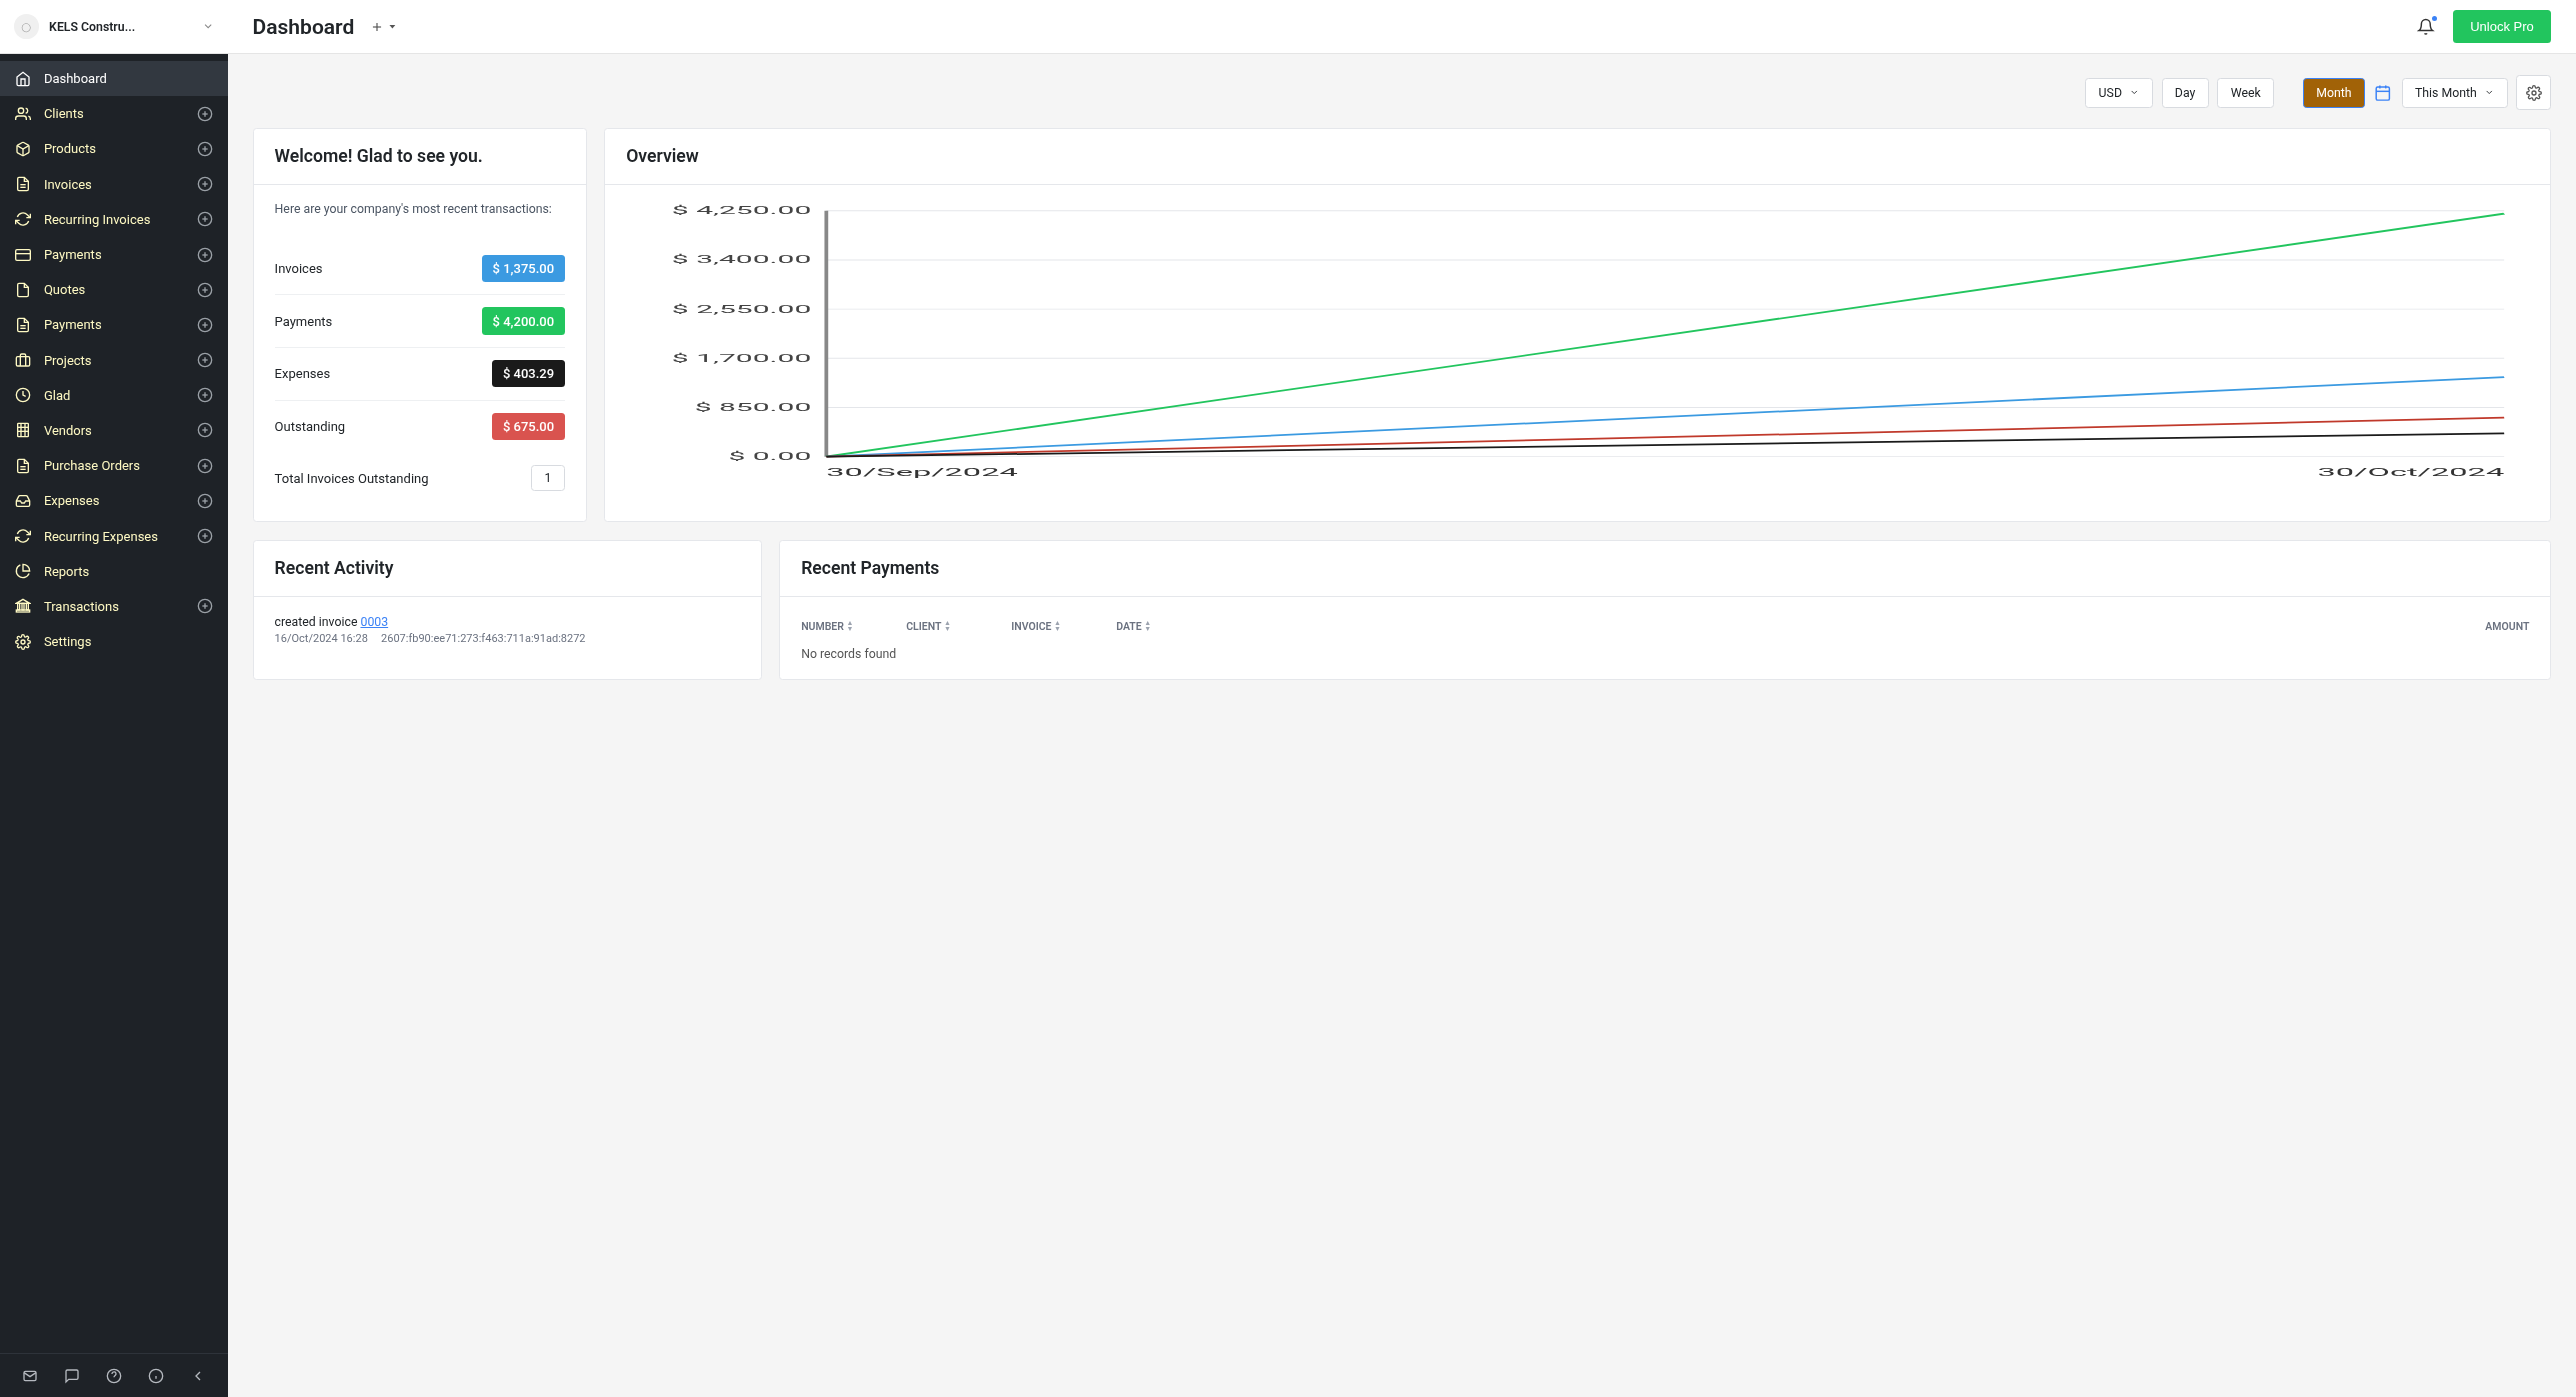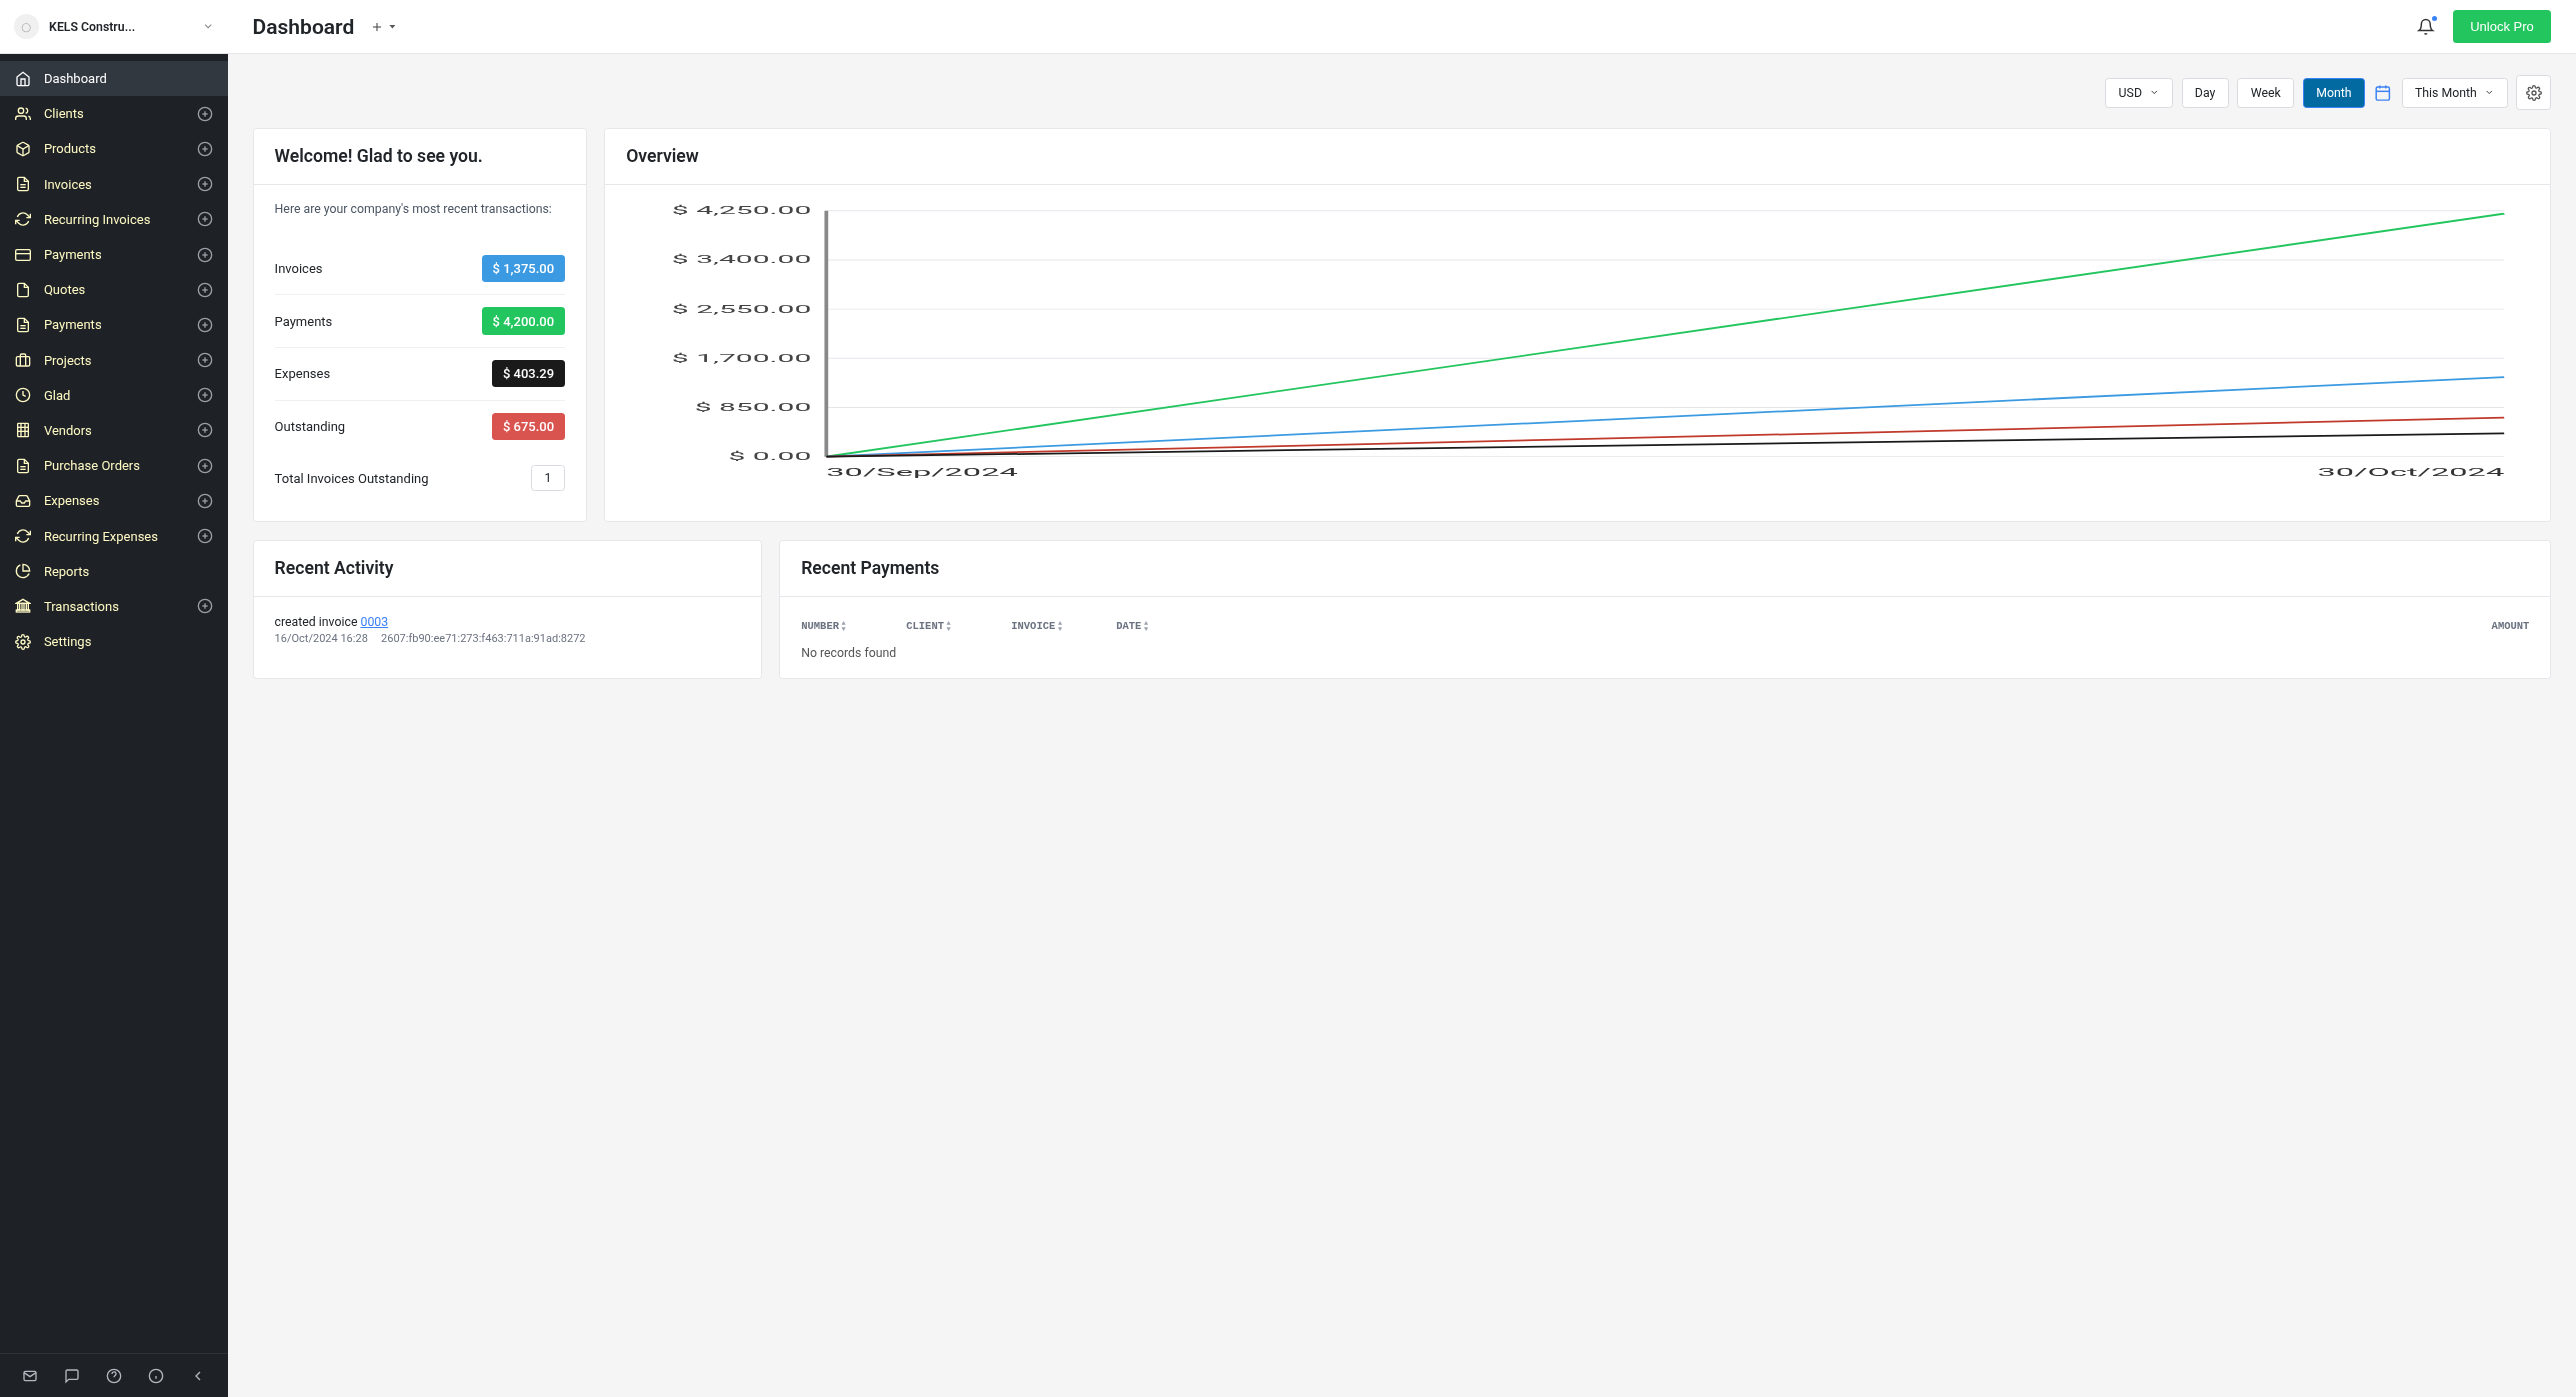--- a/index.html
+++ b/index.html
@@ -23,21 +23,21 @@
 .topbar { height: 54px; background: #fff; border-bottom: 0.9px solid #e5e5e5; display: flex; align-items: center; padding: 0 24.6px; }
 .page-title { font-size: 21px; font-weight: 600; margin-right: 16px; }
 .add-btn { display: flex; align-items: center; gap: 3.5px; color: #555; margin-right: 24.6px; cursor:pointer; }
 .search-input { border: none; outline: none; font-size: 14px; color: #888; flex: 1; background: transparent; }
 .bell { margin-left: auto; margin-right: 17.6px; cursor:pointer; position:relative; }
 .bell-dot{ position:absolute; top:-1.8px; right:-1.8px; width:5.3px; height:5.3px; background:#3b82f6; border-radius:50%; }
 .unlock-btn { background: #22c55e; color: #fff; border: none; border-radius: 3.5px; padding: 8.8px 17.6px; font-size: 13px; font-weight: 500; cursor:pointer; }
 .content { flex: 1; overflow-y: auto; padding: 21px 24.6px; }
 .filters { display: flex; justify-content: flex-end; gap: 8.8px; margin-bottom: 17.6px; align-items: center; }
 .filter-btn { background: #fff; border: 0.9px solid #d8dbe0; border-radius: 3.5px; padding: 7px 12.3px; font-size: 12.3px; display: flex; align-items: center; gap: 7px; cursor:pointer; }
-.filter-btn.active { background: #0369a1; color: #fff; border-color: #3b82f6; }
+.filter-btn.active { background: #a16207; color: #fff; border-color: #3b82f6; margin-left: 20px; }
 .filter-icon-btn { background: #fff; border: 0.9px solid #d8dbe0; border-radius: 3.5px; width: 35px; height: 35px; display: flex; align-items: center; justify-content: center; cursor:pointer; }
 .calendar-lone { color:#3b82f6; width:19.3px; height:19.3px; display:flex; align-items:center; justify-content:center; }
 .grid-row { display: flex; gap: 17.6px; margin-bottom: 17.6px; }
 .card { background: #fff; border-radius: 3.5px; border: 0.9px solid #e5e7eb; flex: 1; }
 .card-header { padding: 17.6px 21px; border-bottom: 0.9px solid #e5e7eb; }
 .card-title { font-size: 17.6px; font-weight: 600; }
 .card-body { padding: 17.6px 21px; }
 .welcome-card { width: 334px; flex: none; }
 .subtext { color: #4b5563; margin-bottom: 26px; }
 .stat-row { display: flex; justify-content: space-between; align-items: center; padding: 12.3px 0; border-bottom: 0.9px solid #eef0f2; }
@@ -55,21 +55,21 @@
 .xaxis-label { font-size: 13px; fill: #333; }
 .gridline{ stroke:#e4e6ea; stroke-width:1; }
 .axis{ stroke:#888; stroke-width:1.5; }
 .activity-card { flex: none; width: 509px; }
 .activity-line1 { margin-bottom: 3.5px; }
 .activity-link { color: #3b82f6; }
 .activity-meta { color: #6b7280; font-size: 11px; }
 .activity-meta .ip{ margin-left: 10.5px; }
 .payments-card { flex: 1; }
 .table-head { display: flex; padding: 5.3px 0; }
-.th { font-size: 10.5px; font-weight: 600; color: #6b7280; text-transform: uppercase; display:flex; align-items:center; gap:2.6px;font-family:Liberation Mono, monospace; }
+.th { font-size: 10.5px; font-weight: 600; color: #6b7280; text-transform: uppercase; display:flex; align-items:center; gap:2.6px; }
 .th-number{ width:105px; }
 .th-client{ width:105px; }
 .th-invoice{ width:105px; }
 .th-date{ width:97px; }
 .th-amount{ flex:1; text-align:right; justify-content:flex-end; }
 .sort-arrows { display:inline-flex; flex-direction:column; font-size:7px; line-height:6.1px; color:#9ca3af; }
 .no-records{ padding-top:8.8px; color:#555; }
 svg{ display:block; }
 </style>
 </head>

